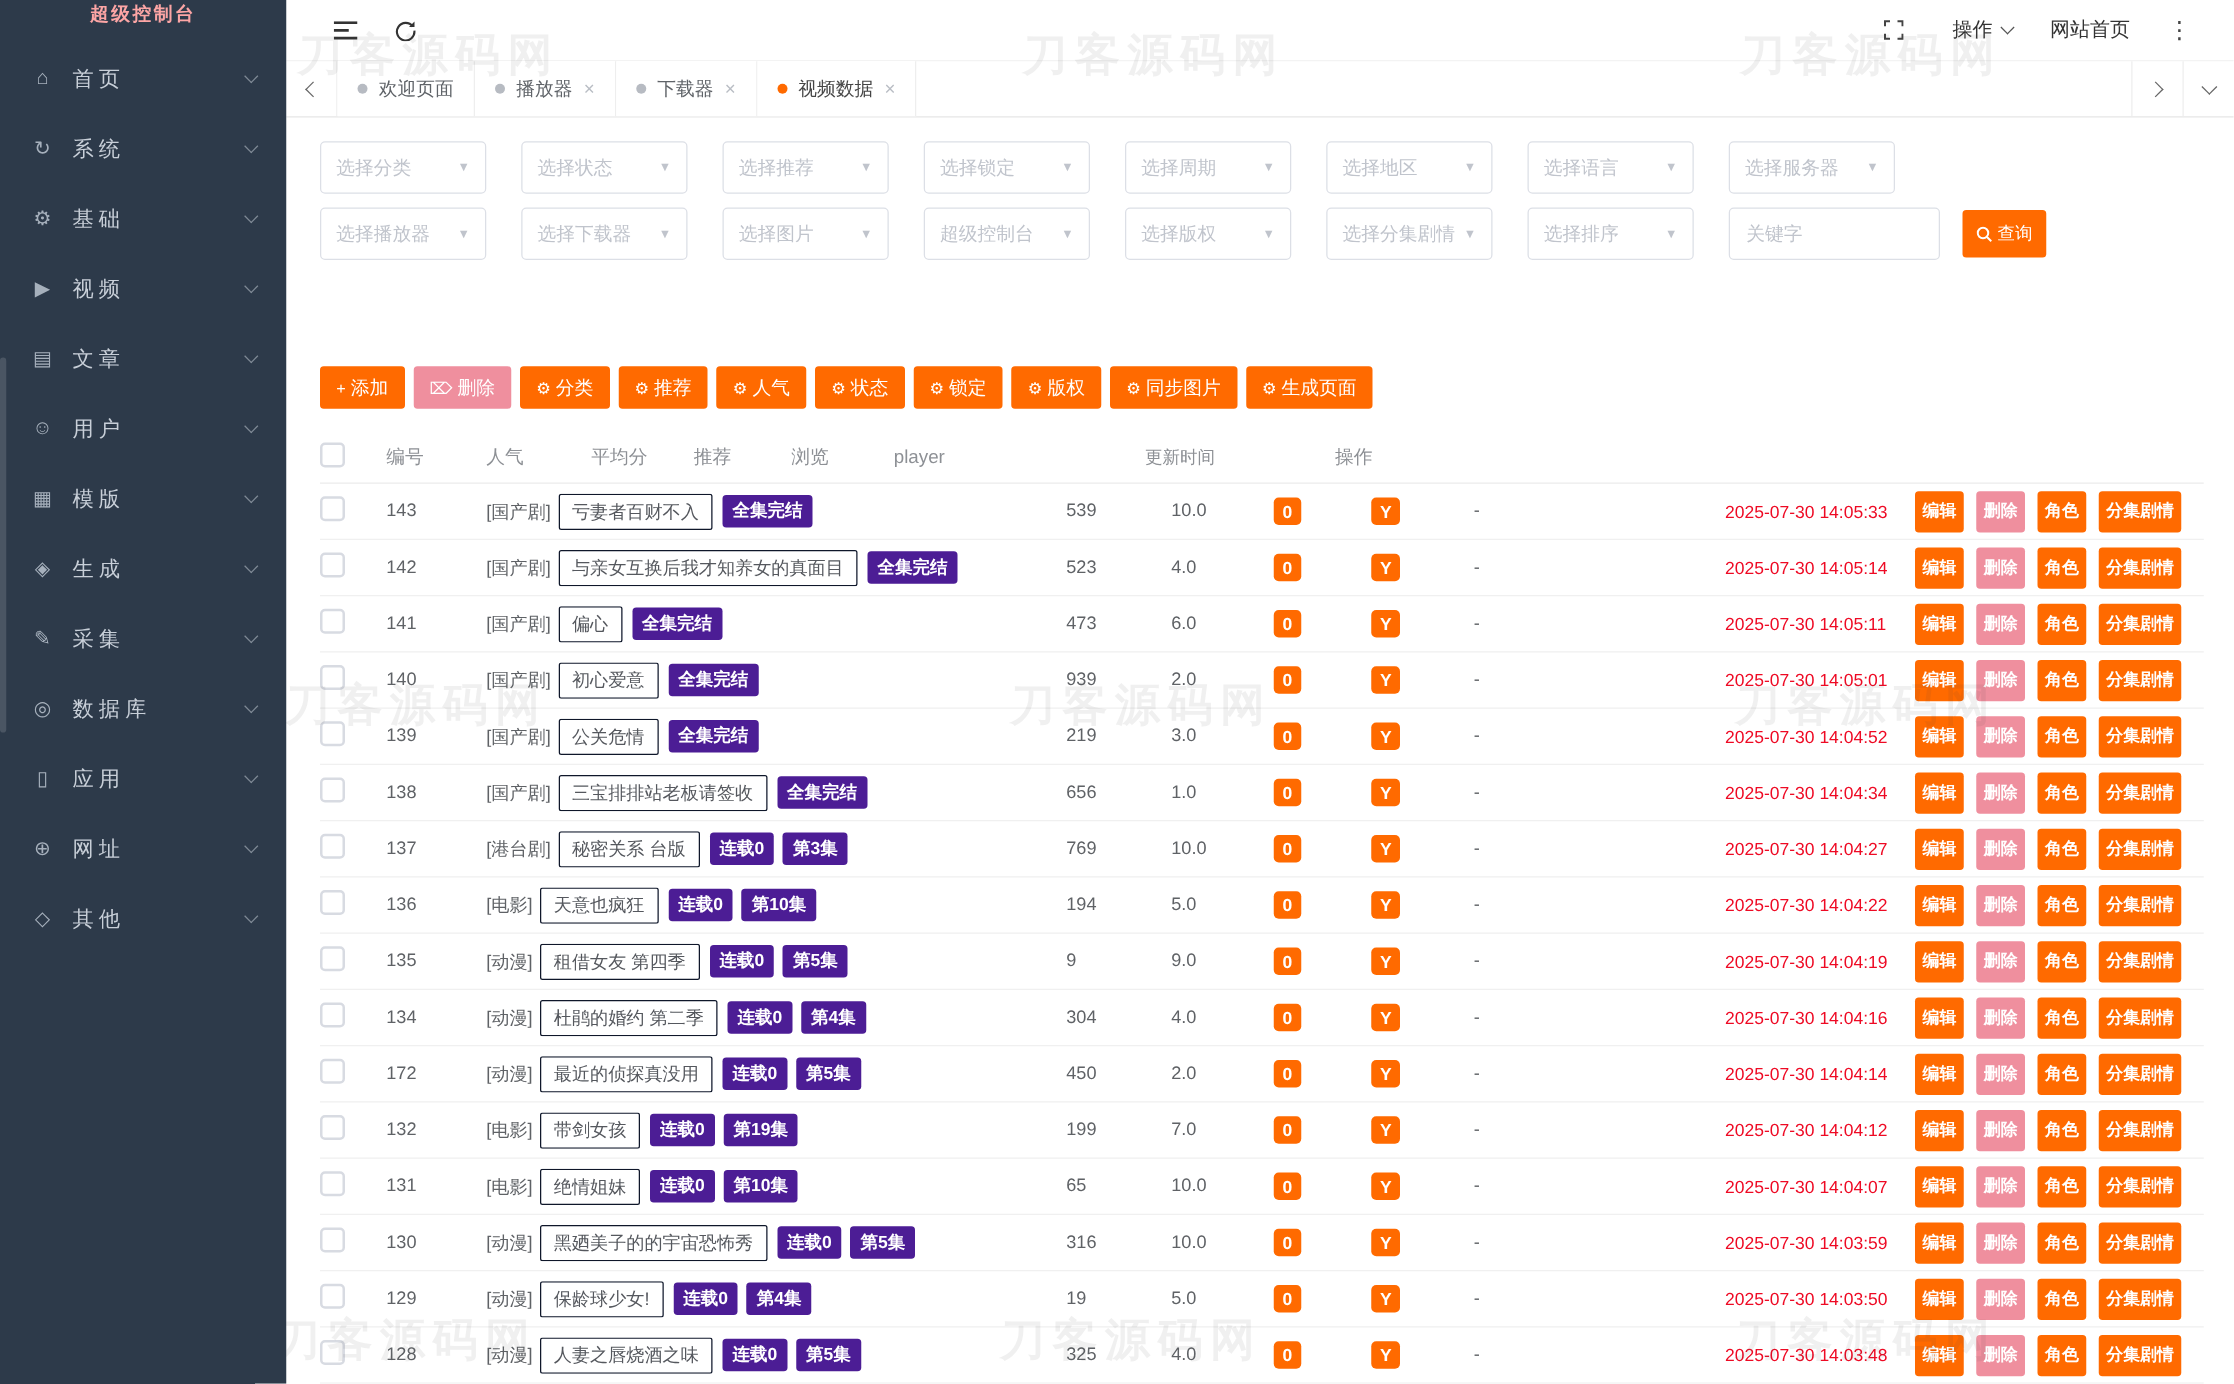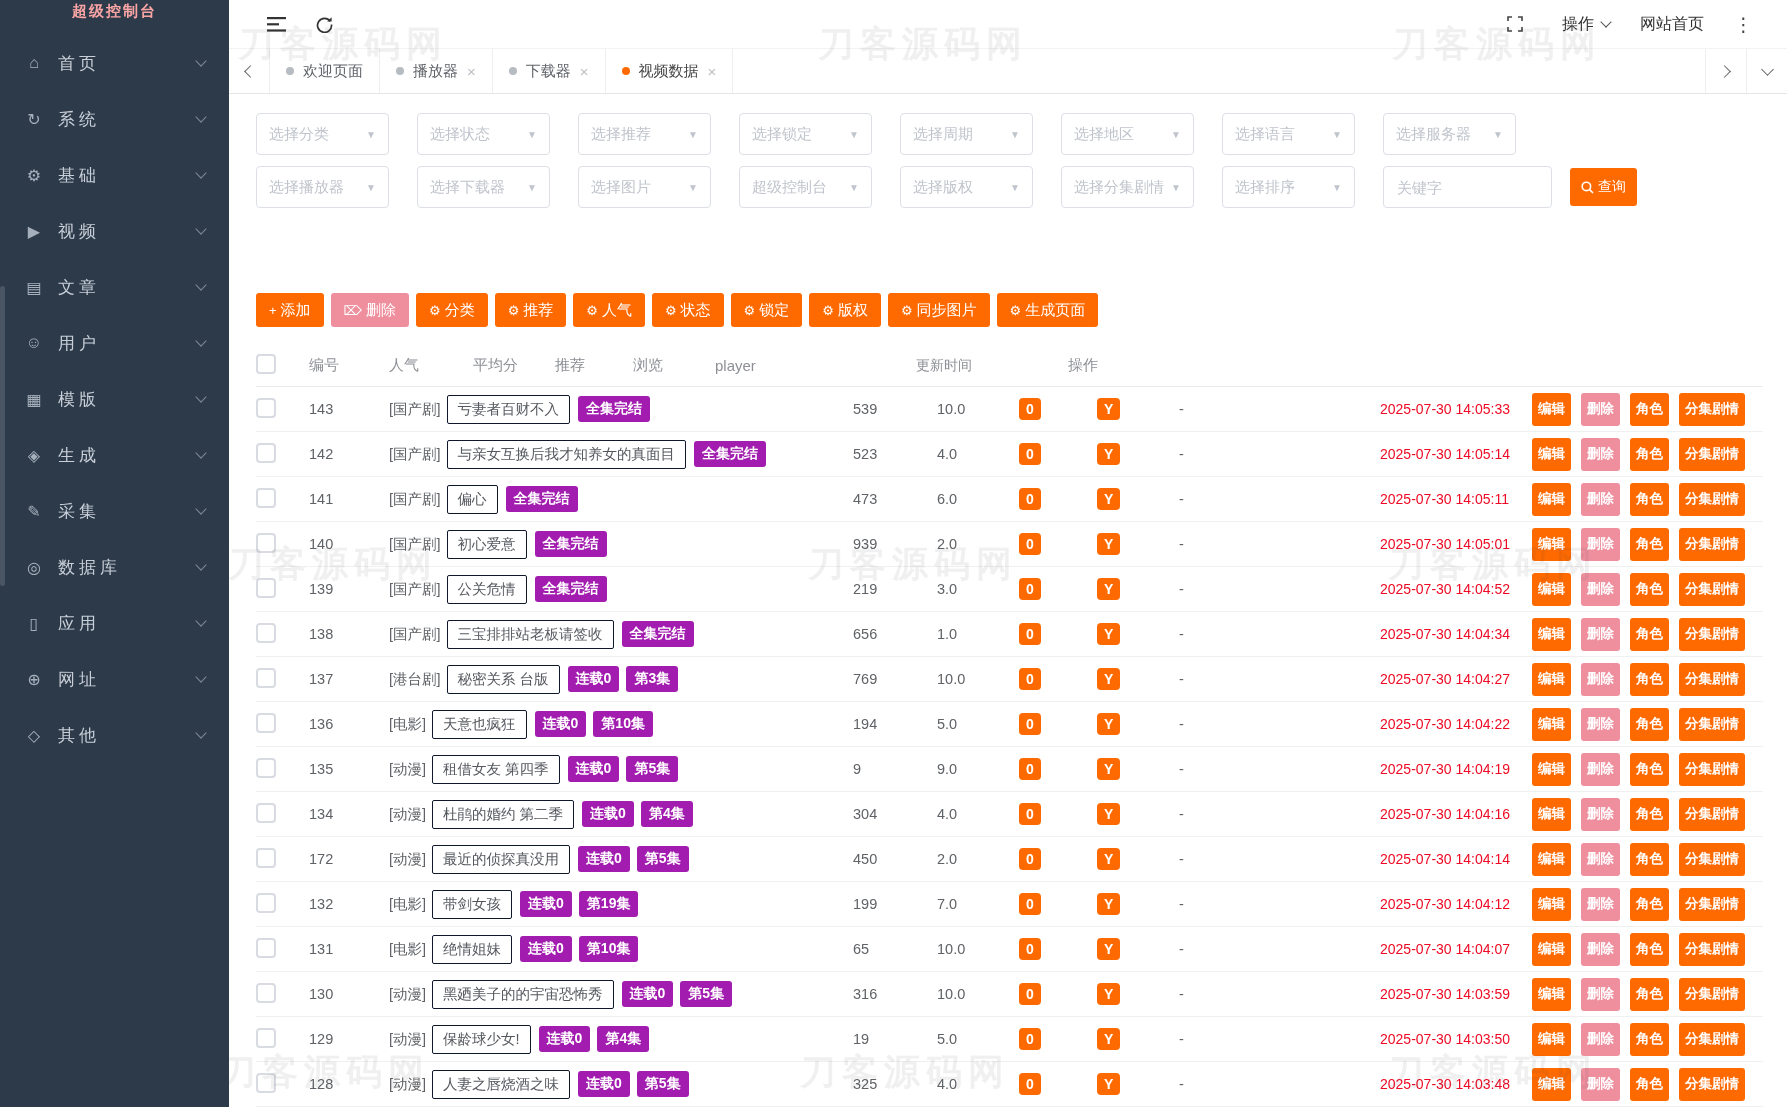--- a/index.html
+++ b/index.html
@@ -94,21 +94,21 @@
   .c-rec { width:78px; }
   .c-view { width:82px; }
   .c-player { width:201px; }
   .c-time { width:152px; color:#ee0a24; font-size:14px; }
   .c-actions { width:231px; display:flex; gap:10px; }
   .checkbox { display:inline-block; width:20px; height:20px; border:2px solid #d8dbe2;
               border-radius:4px; background:#fff; cursor:pointer; }
   .cat { color:#5f6266; margin-right:6px; }
   .titlebox { border:1px solid #0f172a; border-radius:2px; padding:4px 10px; color:#55585e; }
   .badges { display:inline-flex; gap:7px; margin-left:8px; }
-  .badge { background:#a21caf; color:#fff; border-radius:3px; padding:4px 8px;
+  .badge { background:#4c1d95; color:#fff; border-radius:3px; padding:4px 8px;
            font-size:14px; font-weight:700; }
   .minibadge { display:inline-block; min-width:12px; text-align:center; background:#ff6a00;
                color:#fff; border-radius:4px; padding:3px 7px; font-size:14px; font-weight:700; }
   .rbtn { background:#ff6a00; color:#fff; border:none; border-radius:3px; padding:0 6px;
           height:33px; font-size:13.5px; font-weight:700; cursor:pointer; }
   .rbtn.pink { background:#ef8f9e; }
 </style>
 </head>
 <body>
 

